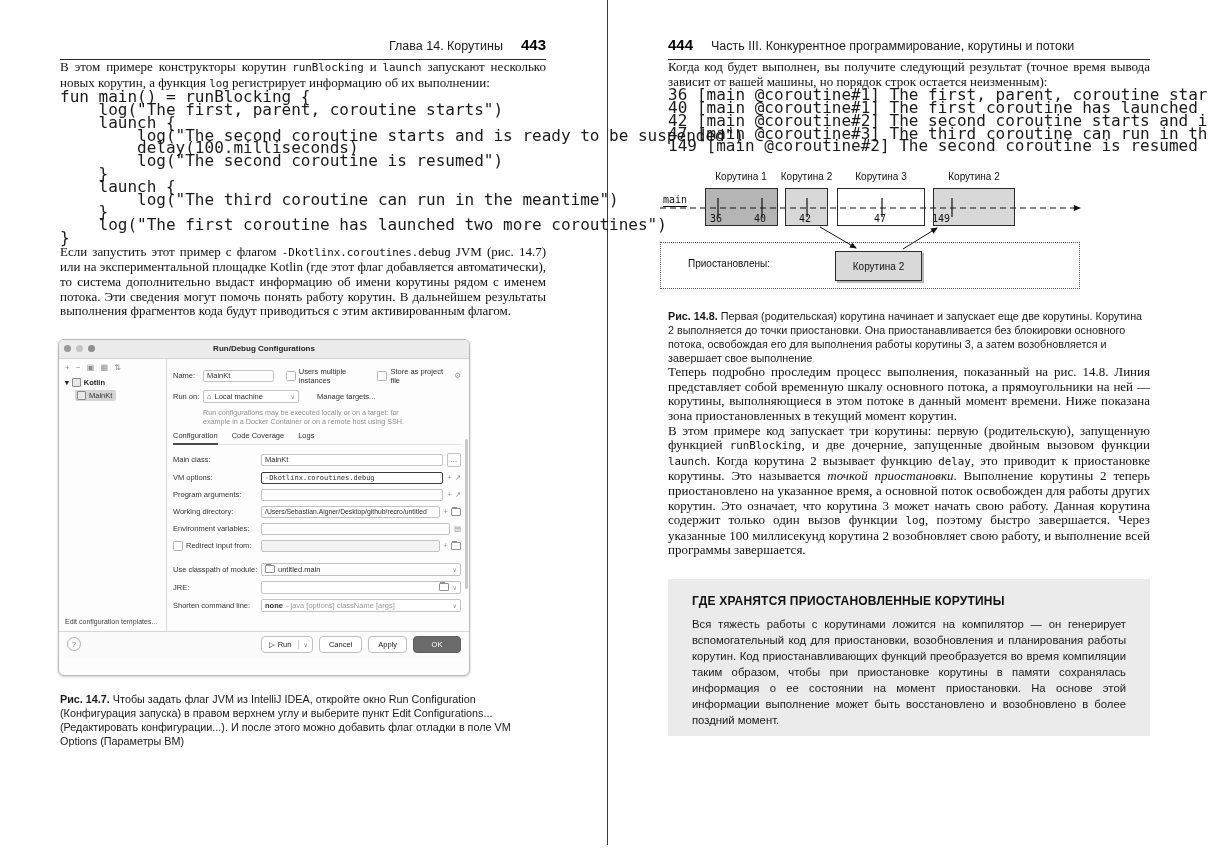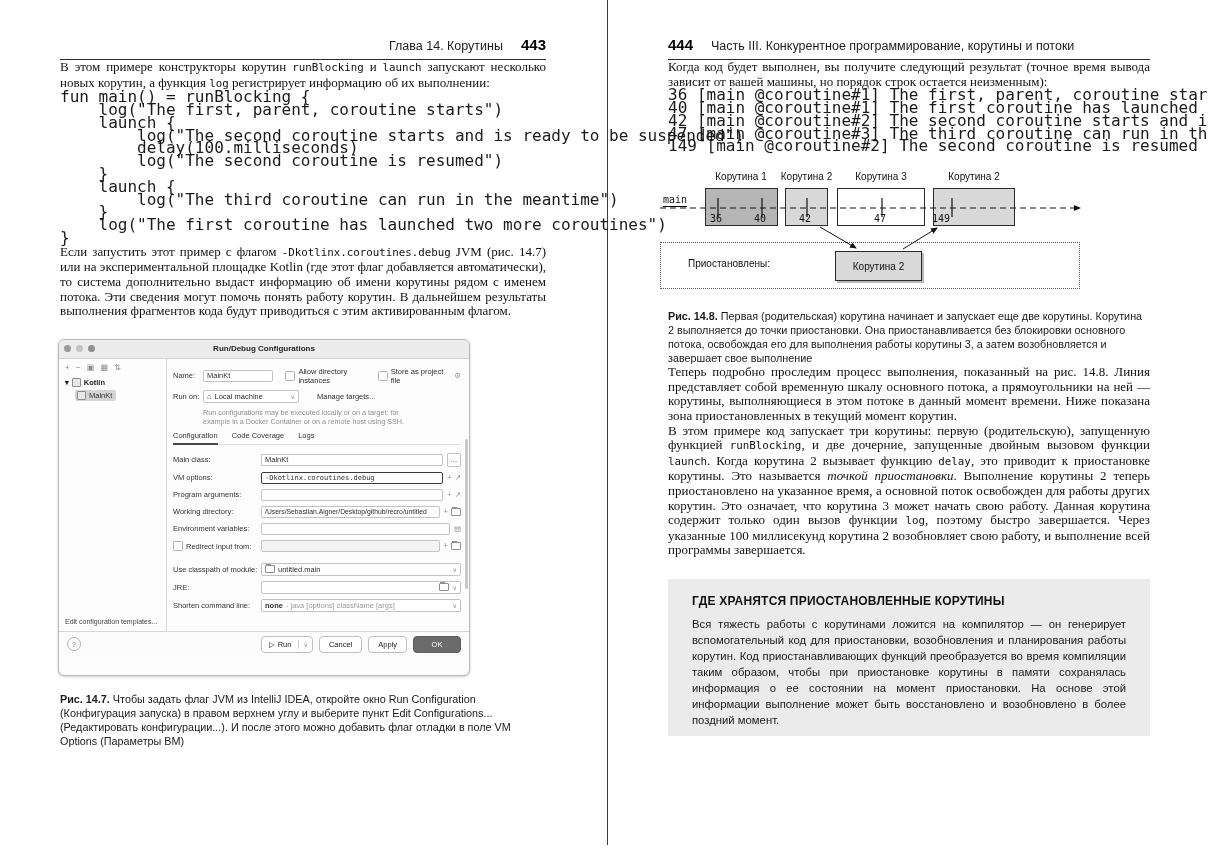--- a/index.html
+++ b/index.html
@@ -177,21 +177,21 @@
             </div>
           </div>
           <div class="edit-templates">Edit configuration templates...</div>
         </div>
         <div class="idea-form">
           <div class="frow">
             <span class="flabel lab-sm">Name:</span>
             <span class="tinput" style="width:80px;">MainKt</span>
             <span style="width:14px;"></span>
             <span class="cb"></span>
-            <span class="cb-lab">Allow directory instances</span>
+            <span class="cb-lab">Users multiple instances</span>
             <span class="cb"></span>
             <span class="cb-lab">Store as project file</span>
             <span style="color:#9a9a9a;">⚙</span>
           </div>
           <div class="frow">
             <span class="flabel lab-sm">Run on:</span>
             <span class="combo" style="width:96px;">
               <span>⌂</span>
               <span>Local machine</span>
               <span class="chev">∨</span>
@@ -238,21 +238,21 @@
             </span>
           </div>
           <div class="frow">
             <span class="flabel lab-lg">Environment variables:</span>
             <span class="tinput grow"></span>
             <span class="ricons">
                 <span>▤</span>
               </span>
           </div>
           <div class="frow">
-            <span class="flabel lab-lg" style="display:flex;align-items:flex-end;gap:3px;">
+            <span class="flabel lab-lg" style="display:flex;align-items:center;gap:3px;">
               <span class="cb"></span>
               <span>Redirect input from:</span>
             </span>
             <span class="tinput grow disabled"></span>
             <span class="ricons">
               <span>+</span>
               <span class="ficon"></span>
             </span>
           </div>
           <div class="frow" style="margin-top:11px;">

